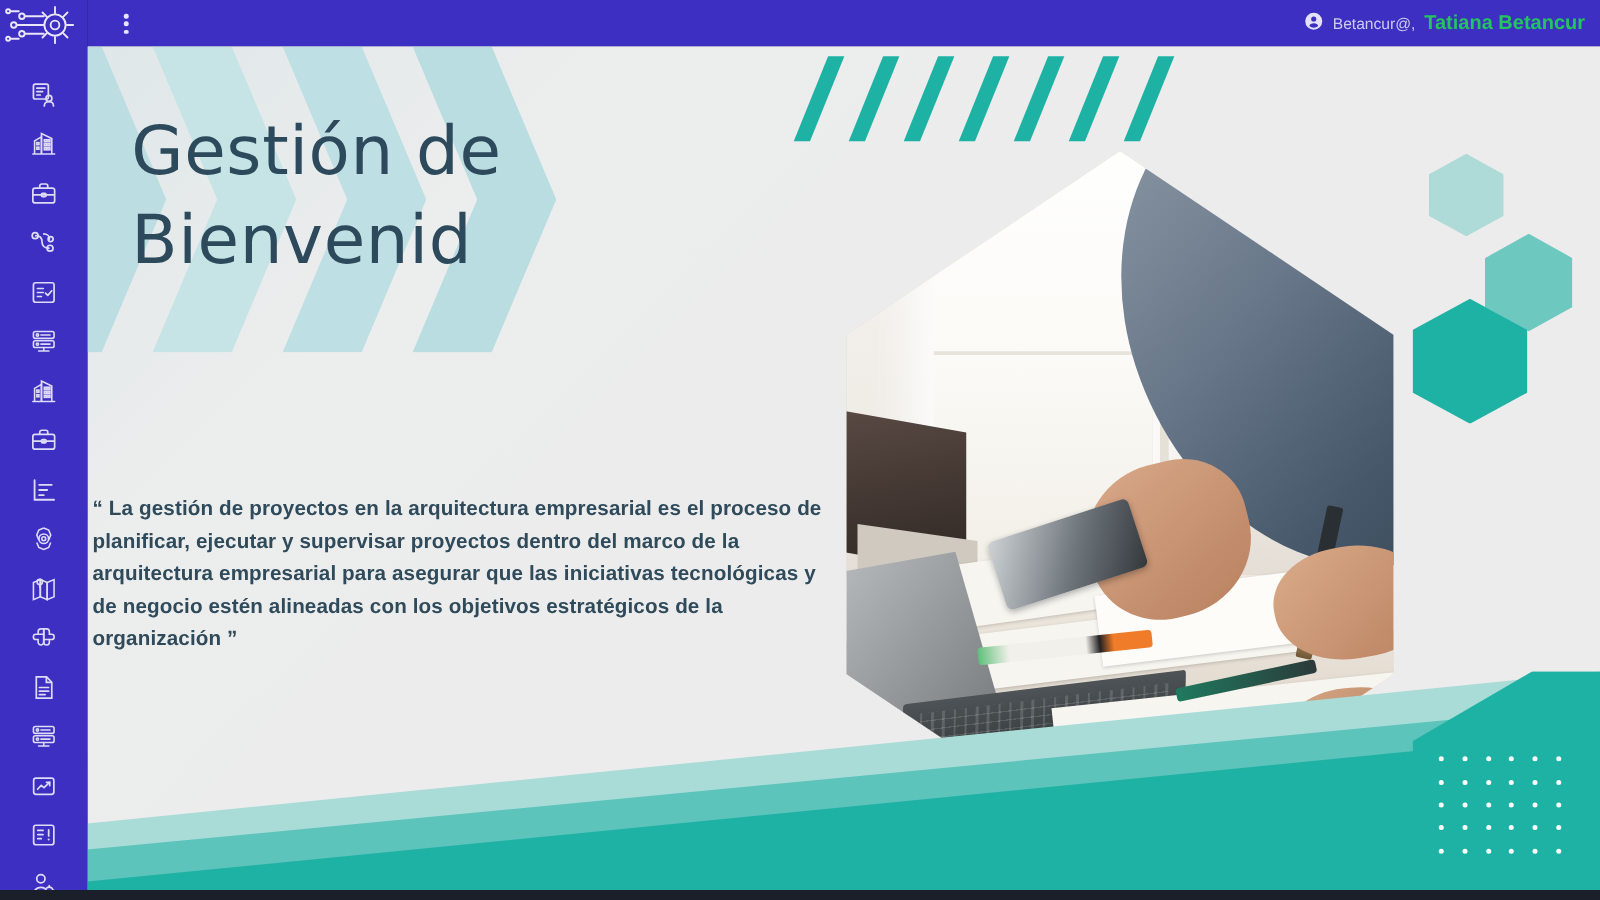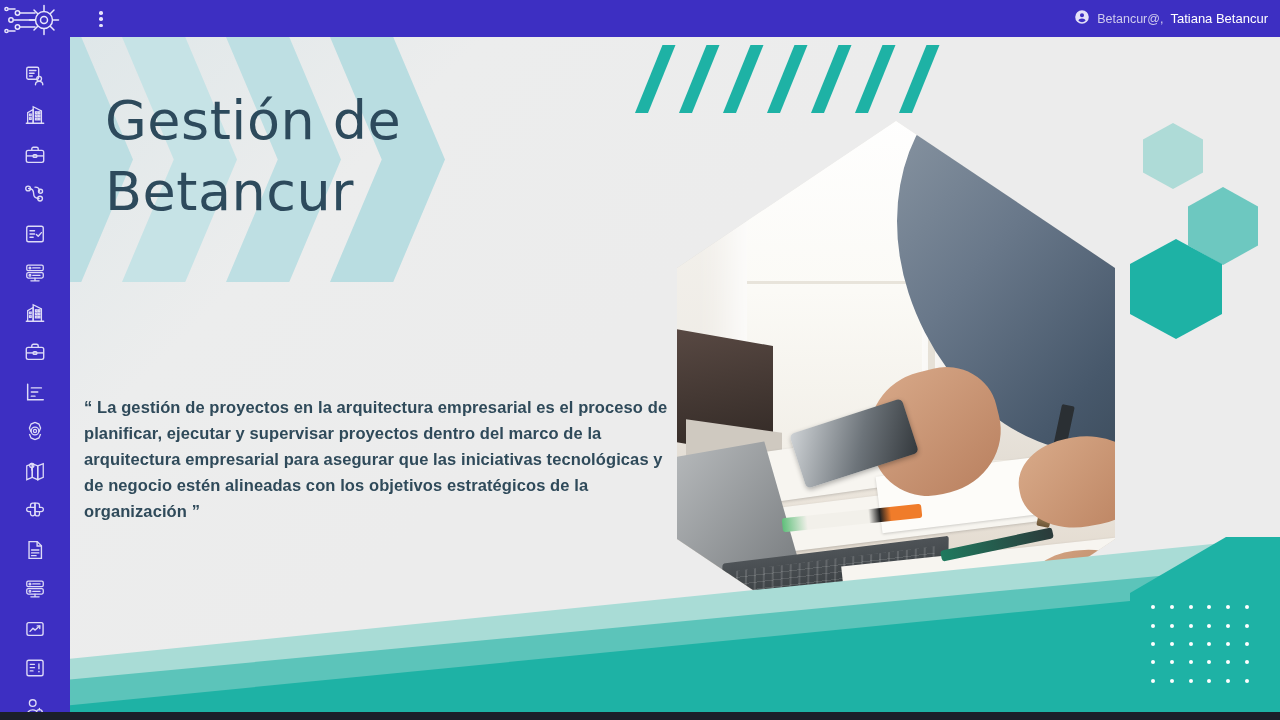--- a/index.html
+++ b/index.html
@@ -45,21 +45,21 @@
     width: 22px; height: 22px;
     display: flex; flex-direction: column; align-items: center;
     justify-content: space-between; padding: 3px 0; cursor: pointer;
   }
   .kebab i { display: block; width: 3.5px; height: 3.5px; border-radius: 50%; background: #e7e4fb; }
   .welcome {
     position: absolute; right: 12px; top: 0; height: 37px;
     display: flex; align-items: center; gap: 7px;
     color: #cfcbee; font-size: 12.5px; white-space: nowrap;
   }
-  .welcome .uname { color: #ffffff; font-weight: normal; font-size: 13px; }
+  .welcome .uname { color: #22c55e; font-weight: bold; font-size: 16px; }
 
   
   .slide {
     position: absolute; left: 70px; top: 37px;
     width: 1210px; height: 675px;
     background: #ececec;
     overflow: hidden;
   }
   
   .slide-wash {
@@ -265,21 +265,21 @@
     position: absolute; right: 24px; bottom: 22px;
     width: 112px; height: 92px; z-index: 12;
     display: grid; grid-template-columns: repeat(6, 1fr);
     grid-template-rows: repeat(5, 1fr);
     align-items: center; justify-items: center;
   }
   .dots i { width: 4px; height: 4px; border-radius: 50%; background: #ffffff; display:block; }
 
   
   .quote {
-    position: absolute; left: 14px; top: 358px;
+    position: absolute; left: 4px; top: 358px;
     width: 600px;
     z-index: 14;
     color: #2f4a5a;
     font-size: 16.5px;
     line-height: 1.57;
     font-weight: bold;
     letter-spacing: .1px;
   }
 
   
@@ -547,21 +547,21 @@
       <div class="slash" style="left:44px"></div>
       <div class="slash" style="left:88px"></div>
       <div class="slash" style="left:132px"></div>
       <div class="slash" style="left:176px"></div>
       <div class="slash" style="left:220px"></div>
       <div class="slash" style="left:264px"></div>
     </div>
 
     <h1 class="title">
       <span>Gestión de</span>
-      <span>Betancur</span>
+      <span>Bienvenid</span>
     </h1>
 
     <div class="hex-photo">
       <div class="photo-scene">
         <div class="ph-room"></div>
         <div class="ph-window"></div>
         <div class="ph-window-frame"></div>
         <div class="ph-monitor"></div>
         <div class="ph-monitor-base"></div>
         <div class="ph-desk"></div>

